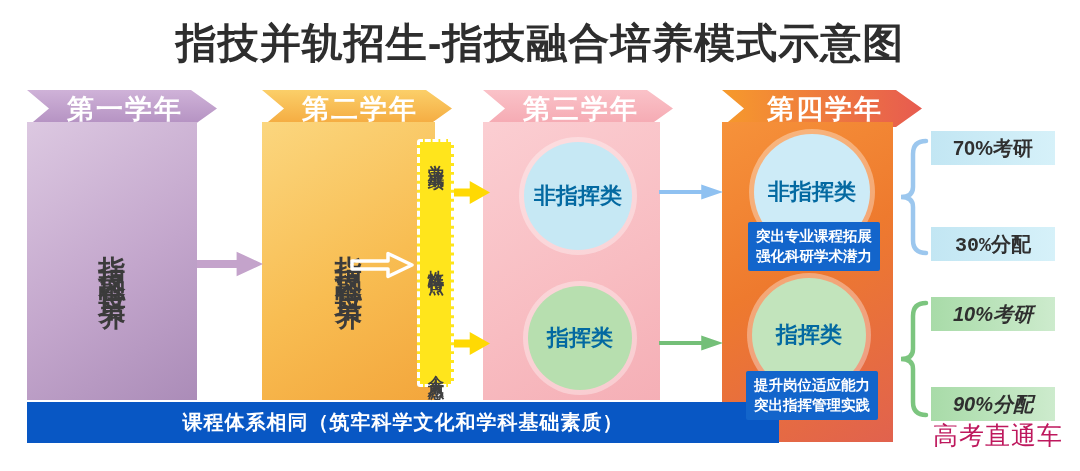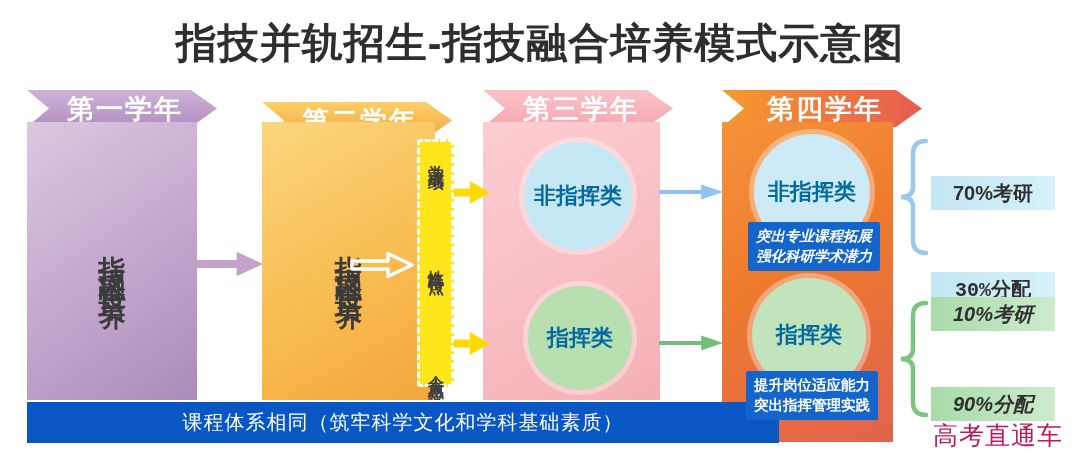--- a/index.html
+++ b/index.html
@@ -9,21 +9,21 @@
 
   
   .title{left:0;right:0;top:16px;text-align:center;font-size:41px;font-weight:900;
          color:#2e2e2e;letter-spacing:1px;}
 
   
   .chev{height:37px;top:90px;display:flex;align-items:center;justify-content:center;
         clip-path:polygon(0 0,calc(100% - 26px) 0,100% 50%,calc(100% - 26px) 100%,0 100%,22px 50%);
         color:#fff;font-size:27px;font-weight:800;letter-spacing:2px;padding-left:6px;box-sizing:border-box;}
   .chev1{left:27px;width:190px;background:linear-gradient(180deg,#cfb2d8,#b28fc0);}
-  .chev2{left:262px;width:190px;background:linear-gradient(180deg,#fbcf69,#f4a83d);margin-top:12px;}
+  .chev2{left:262px;width:190px;background:linear-gradient(180deg,#fbcf69,#f4a83d);}
   .chev3{left:483px;width:190px;background:linear-gradient(180deg,#fac2c8,#f5a8b1);}
   .chev4{left:722px;width:200px;background:linear-gradient(90deg,#f69a2c,#e75b50);}
 
   
   .col{top:122px;height:278px;display:flex;align-items:center;justify-content:center;}
   .col1{left:27px;width:170px;background:linear-gradient(145deg,#dcc8e1 0%,#c3a6cc 55%,#ab8cb8 100%);}
   .col2{left:262px;width:173px;background:linear-gradient(150deg,#fbd67e 0%,#f8bd52 55%,#f3a63c 100%);}
   .col3{left:483px;width:177px;background:linear-gradient(150deg,#fbced2 0%,#f8bcc1 60%,#f5afb6 100%);}
   .col4{left:722px;width:171px;height:320px;background:linear-gradient(150deg,#f6923a 0%,#ee7a2e 45%,#e1624e 100%);}
 
@@ -54,38 +54,38 @@
           font-weight:800;color:#0369a1;box-shadow:0 0 0 5px rgba(255,255,255,0.35);}
   .c3-blue{left:524px;top:142px;width:108px;height:108px;background:#c6e8f4;font-size:22px;}
   .c3-green{left:528px;top:286px;width:104px;height:104px;background:#b7dfaf;font-size:22px;}
   .c4-blue{left:754px;top:134px;width:116px;height:116px;background:#cdebf7;font-size:22px;}
   .c4-green{left:752px;top:278px;width:114px;height:114px;background:#c2e4bc;font-size:22px;}
 
   
   .note{width:132px;background:#1365cb;color:#ffffff;font-size:14.5px;font-weight:800;
         text-align:center;line-height:1.4;padding:4px 2px;border-radius:2px;z-index:4;
         box-sizing:border-box;}
-  .note1{left:748px;top:222px;font-style:italic;}
+  .note1{left:748px;top:222px;}
   .note2{left:746px;top:371px;}
 
   
   .brace{width:36px;height:118px;}
   .brace1{left:896px;top:138px;} .brace2{left:896px;top:300px;}
 
   
   .outcome{left:931px;width:124px;height:34px;display:flex;align-items:center;justify-content:center;
            font-size:20px;font-weight:800;color:#2f2f2f;}
-  .ob{background:linear-gradient(90deg,#c2e6f3,#d6f1f9);margin-top:45px;}
+  .ob{background:linear-gradient(90deg,#c2e6f3,#d6f1f9);}
   .og{background:linear-gradient(90deg,#a8dba8,#cdebcd);font-style:italic;}
   .o1{top:131px;} .o2{top:227px;font-family:Liberation Mono, monospace;} .o3{top:297px;} .o4{top:387px;}
 
   
   .bottombar{left:27px;top:402px;width:752px;height:41px;background:#0857c4;
              display:flex;align-items:center;justify-content:center;color:#ffffff;
-             font-size:20px;font-weight:400;letter-spacing:1px;}
+             font-size:20px;font-weight:700;letter-spacing:1px;}
 
   .watermark{left:933px;top:419px;font-size:25px;color:#be185d;letter-spacing:1px;}
 </style>
 </head>
 <body>
 
 <div id="stage">
 
   <div class="abs title">指技并轨招生-指技融合培养模式示意图</div>
 

